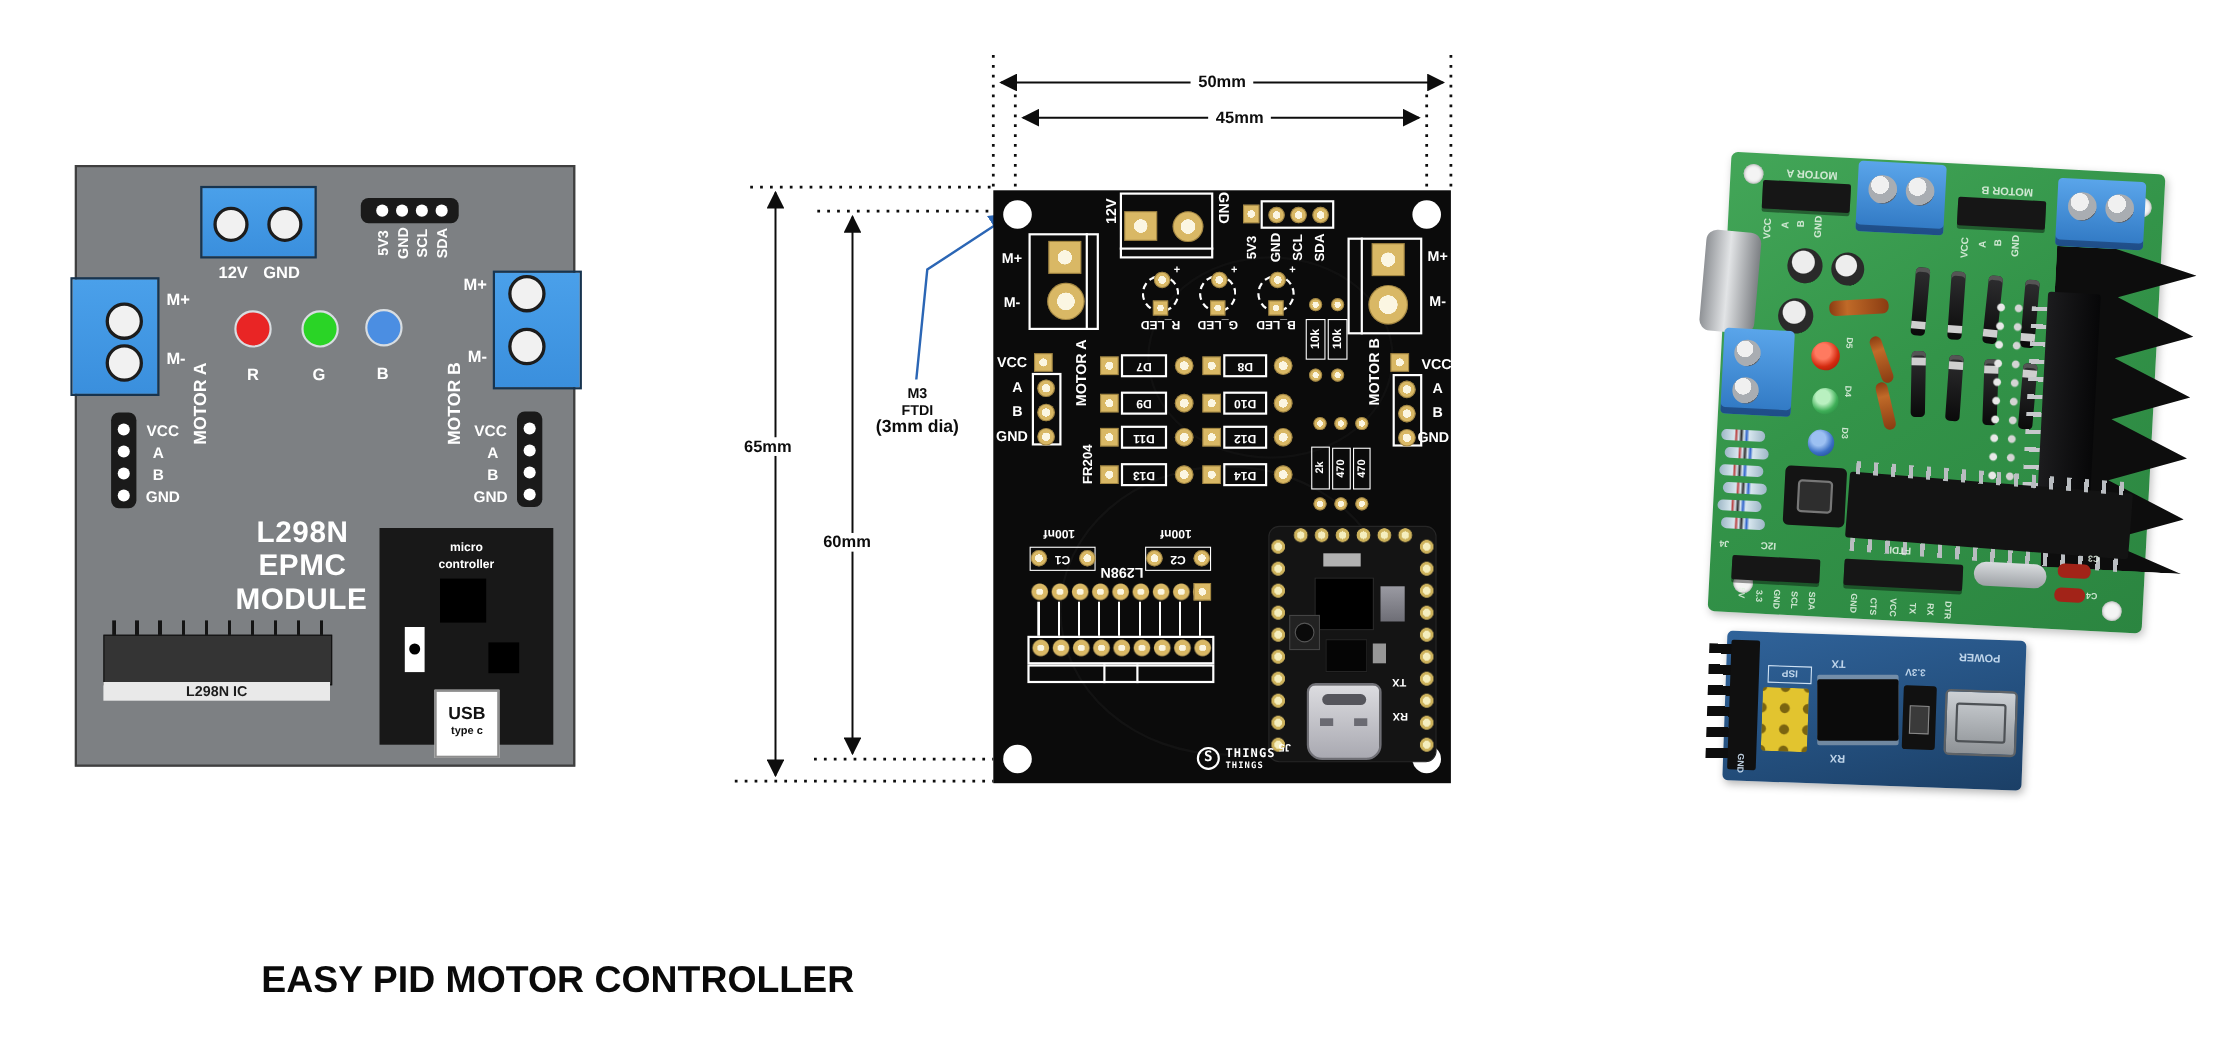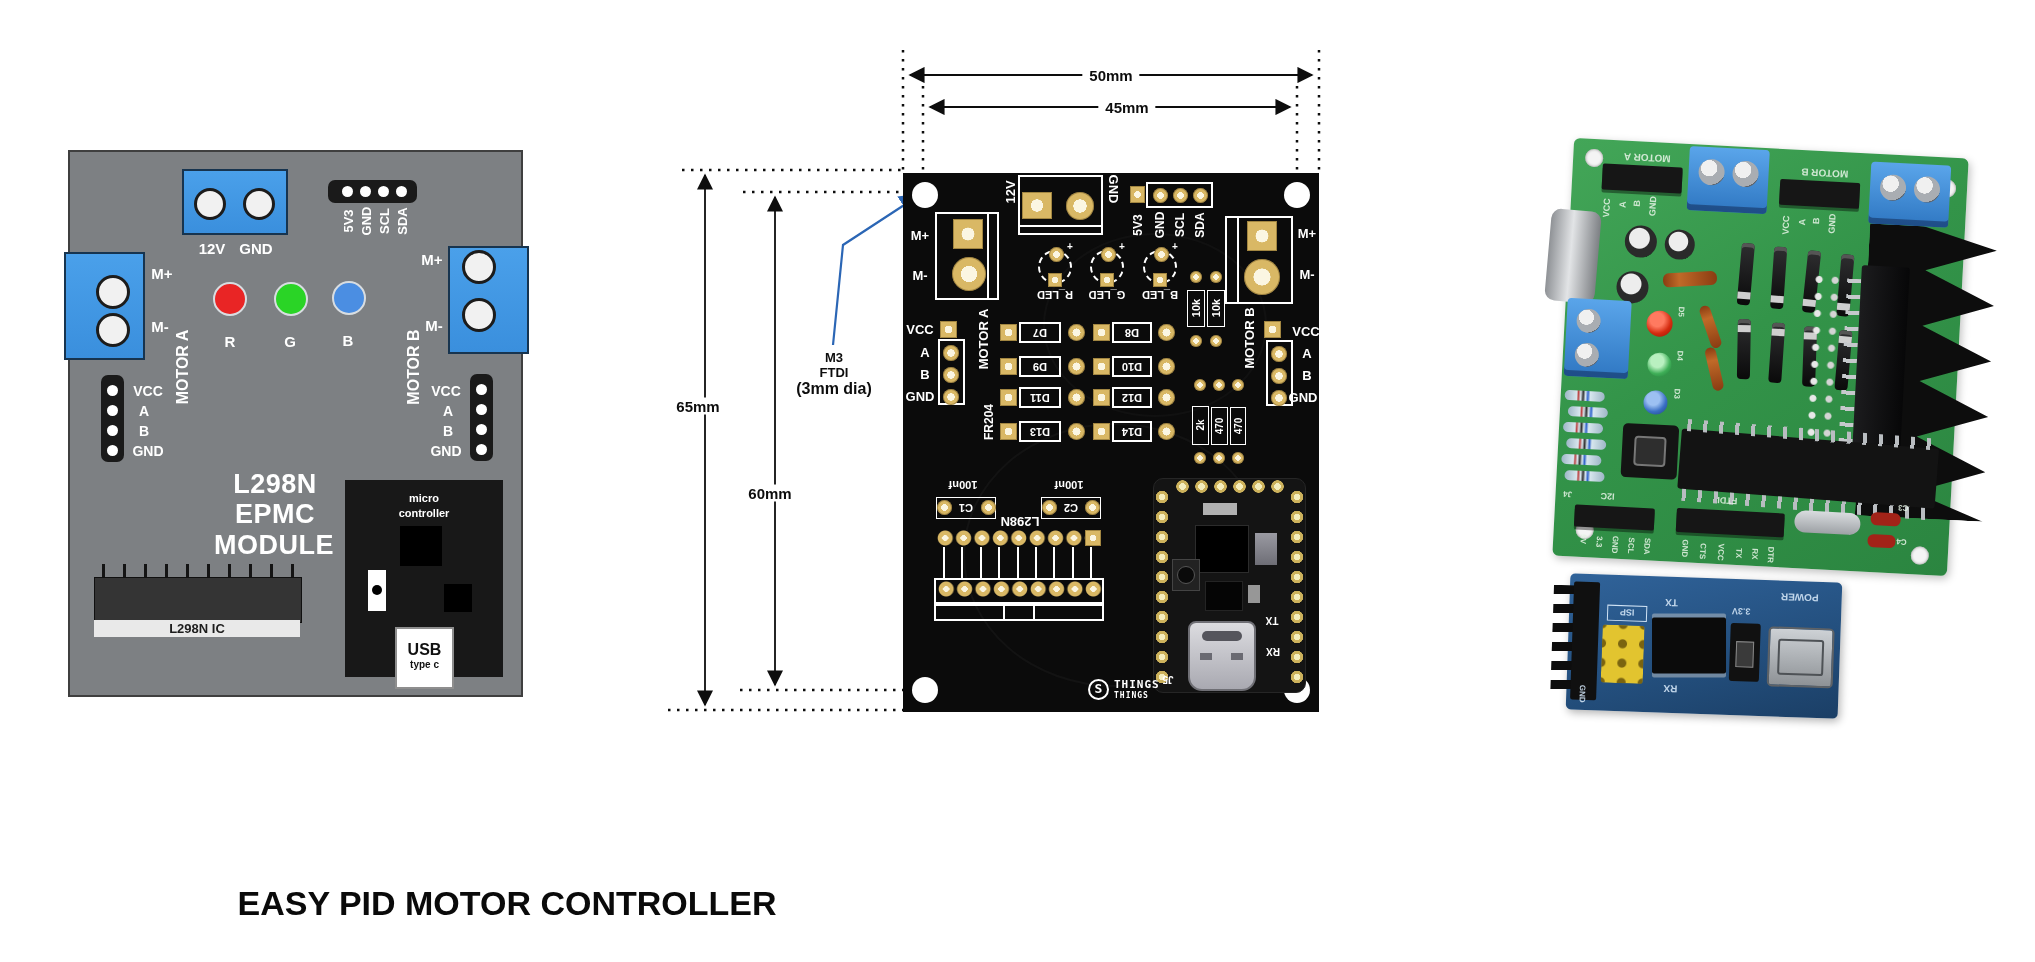--- a/index.html
+++ b/index.html
@@ -540,15 +540,15 @@
       <div class="bsk ctr r180" style="left:104px;top:112px;font-size:10px;">RX</div>
       <div class="bsk ctr r180" style="left:172px;top:32px;font-size:9px;">3.3V</div>
       <div class="abs" style="left:162px;top:44px;width:30px;height:58px;background:#111;border-radius:3px;"></div>
       <div class="abs" style="left:168px;top:62px;width:18px;height:26px;background:#3a3a3a;border:1px solid #888;box-sizing:border-box;"></div>
       <div class="bsk ctr r180" style="left:230px;top:16px;font-size:10px;">POWER</div>
       <div class="abs" style="left:200px;top:46px;width:66px;height:60px;background:linear-gradient(180deg,#cdd1d5,#8e9296);border:2px solid #5e6266;border-radius:5px;box-sizing:border-box;"></div>
       <div class="abs" style="left:210px;top:58px;width:46px;height:36px;background:linear-gradient(180deg,#9aa0a6,#6e7artifact478);border:2px solid #4e5256;border-radius:3px;box-sizing:border-box;"></div>
     </div>
   </div>
 
-  <div class="capline" style="left:507px;top:872px;font-size:34px;margin-top:12px;">EASY PID MOTOR CONTROLLER</div>
+  <div class="capline" style="left:507px;top:872px;font-size:34px;">EASY PID MOTOR CONTROLLER</div>
 
 </div>
 
 </body></html>

